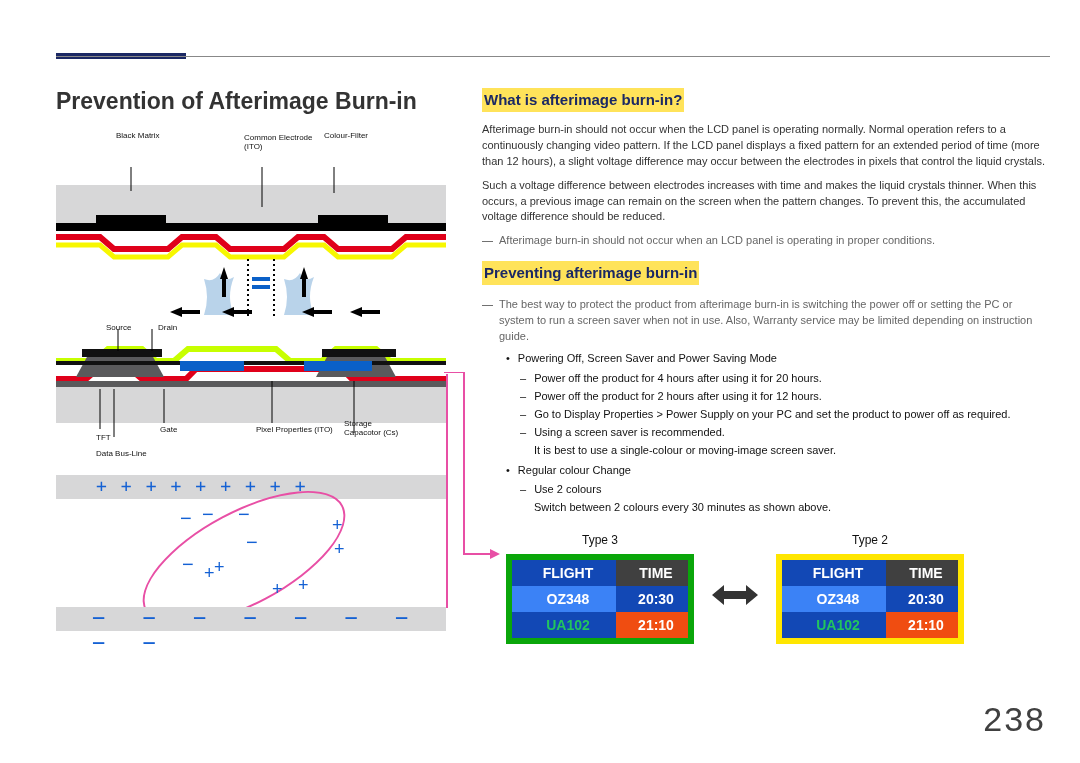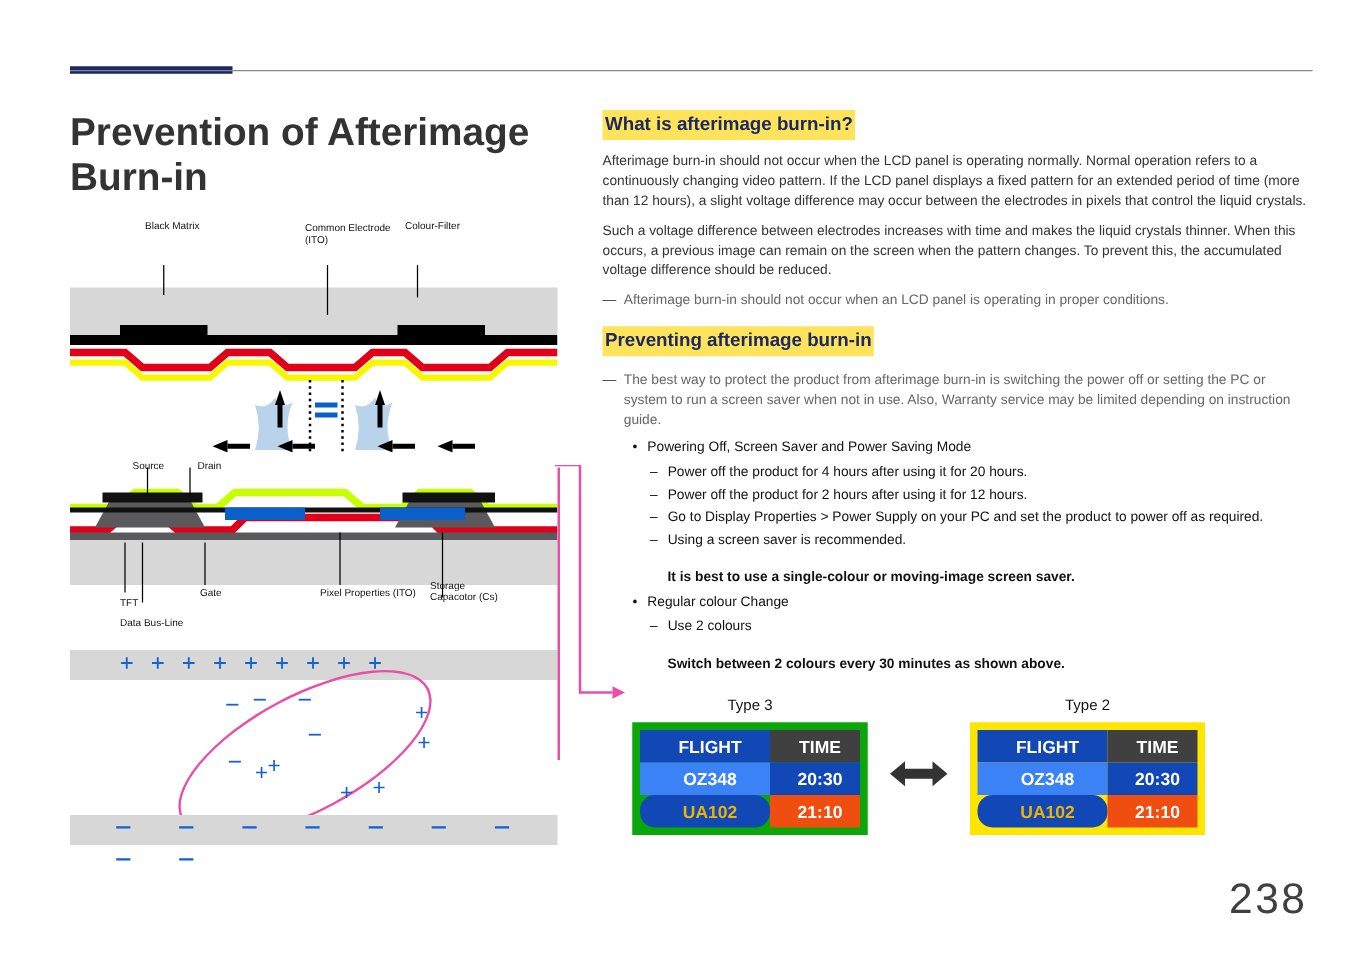--- a/index.html
+++ b/index.html
@@ -33,21 +33,21 @@
     left: 56px;
     top: 88px;
     right: 30px;
     display: flex;
     gap: 36px;
   }
   .left-col { width: 390px; }
   .right-col { flex: 1; font-size: 11px; line-height: 1.45; }
   h1.page-title {
     margin: 0 0 14px 0;
-    font-size: 31px;
+    font-size: 23px;
     font-weight: 700;
     color: #333;
   }
   h2.sect {
     margin: 0 0 6px 0;
     font-size: 15px;
     font-weight: 700;
     color: #1b2864;
     background: #ffe35a;
     display: inline-block;
@@ -56,21 +56,21 @@
   .right-col p { margin: 4px 0 8px 0; color: #333; }
   .dash-row { display: flex; align-items: flex-start; gap: 6px; }
   .dash-row::before { content: "―"; color: #444; font-size: 11px; flex-shrink:0; }
   .dash-row span { color: #666; }
   .bullets { margin: 6px 0 0 24px; }
   .bul { display:flex; gap:8px; align-items:flex-start; margin: 4px 0; }
   .bul::before { content:"•"; font-size:11px; }
   .sub { display:flex; gap:8px; align-items:flex-start; margin:2px 0 2px 14px; font-size:11px; }
   .sub::before { content:"‒"; }
   .sub .txt {}
-  .plain { margin:14px 0 2px 28px;font-weight:bold; }
+  .plain { margin:2px 0 2px 28px; }
   .page-number {
     position: absolute;
     right: 34px;
     bottom: 24px;
     font-size: 34px;
     color: #404040;
     font-weight: 300;
     letter-spacing: 2px;
   }
   
@@ -98,21 +98,21 @@
     border: 6px solid;
     width: 176px;
   }
   .prow { display:flex; height:26px; line-height:26px; font-weight:bold; font-size:14px; }
   .pcell1 { width:60%; padding-left:8px; }
   .pcell2 { width:40%; padding-left:8px; }
   .hdr1 { background:#1248b5; color:#fff; }
   .hdr2 { background:#404040; color:#fff; }
   .row2a { background:#3b82f6; color:#fff; }
   .row2b { background:#1248b5; color:#fff; }
-  .row3a { background:#1248b5; color:#eab308;border-radius:12px; }
+  .row3a { background:#1248b5; color:#22c55e; }
   .row3b { background:#f04d11; color:#fff; }
   .pA .panel { border-color:#0aa60a; background:#0aa60a; }
   .pB .panel { border-color:#ffe600; background:#ffe600; }
   .arrow-lr {
     width:46px; height:28px; position:relative; align-self:center; margin-top:14px;
   }
   .arrow-lr svg { width:100%; height:100%; }
 </style>
 </head>
 <body>

